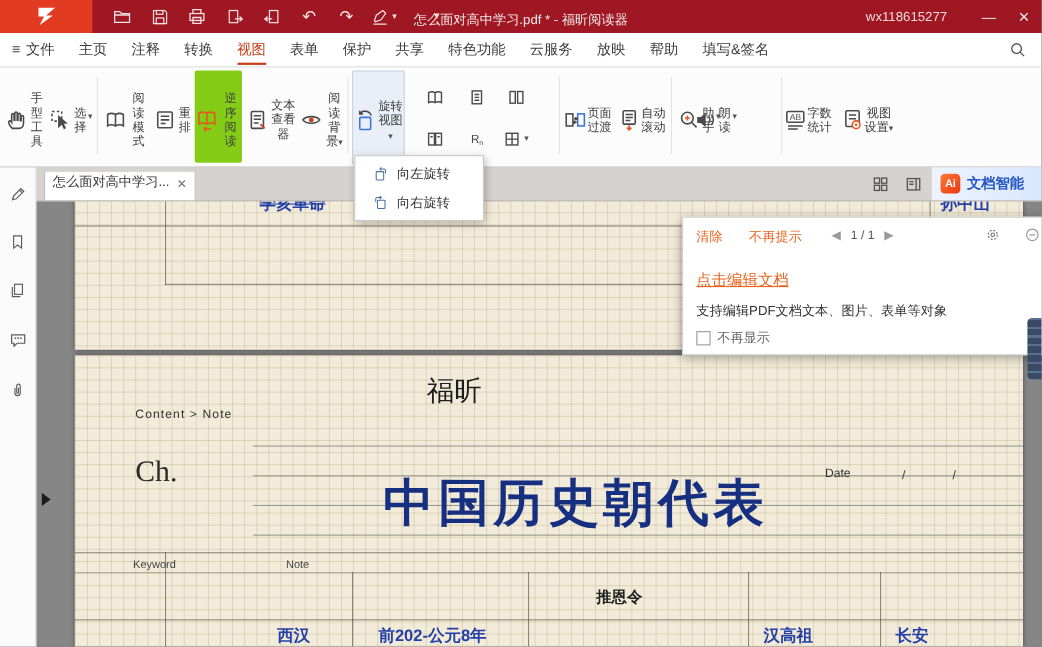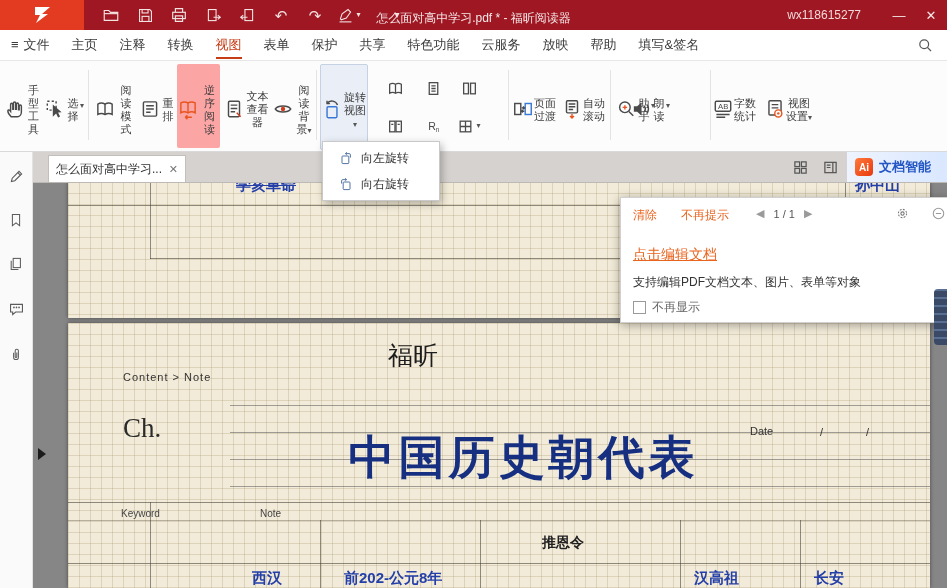--- a/index.html
+++ b/index.html
@@ -24,36 +24,36 @@
   .mitem.active{color:#c63c16;}
   .mitem.active .ul{border-bottom-color:#c63c16;}
   .msearch{margin-left:auto;margin-right:14px;display:flex;align-items:center;}
   
   .ribbon{position:absolute;left:0;top:61px;width:947px;height:90px;background:#fcfcfc;border-bottom:1px solid #d9d9d9;z-index:38;}
   .rsep{position:absolute;top:9px;width:1px;height:70px;background:#e3e3e3;}
   .rtool{position:absolute;top:3px;height:84px;display:flex;flex-direction:row;align-items:center;border-radius:2px;cursor:default;}
   .rico{height:32px;display:flex;align-items:center;justify-content:center;margin-top:5px;}
   .rico svg{stroke:#4a4a4a;fill:none;stroke-width:1.3;}
   .rlbl{font-size:11px;line-height:13px;text-align:center;white-space:pre-line;color:#3c3c3c;margin-top:7px;}
-  .rtool.hl{background:#fca5a5;}
+  .rtool.hl{background:#84cc16;}
   .rtool.pressed{background:#e9eef7;border:1px solid #c6d2e4;}
   .cdn{display:inline-block;font-size:8px;color:#555;line-height:8px;}
   .lay-btn{position:absolute;width:30px;height:30px;display:flex;align-items:center;justify-content:center;}
   .lay-btn svg{stroke:#4a4a4a;fill:none;stroke-width:1.2;}
   
   .rotmenu{position:absolute;left:322px;top:141px;width:116px;background:#fff;border:1px solid #c9c9c9;box-shadow:2px 3px 8px rgba(0,0,0,.28);z-index:60;padding:3px 0;}
   .rotitem{height:26px;display:flex;align-items:center;gap:7px;padding:0 15px;font-size:12px;color:#333;cursor:default;}
   .rotitem svg{stroke:#4a6f9e;fill:none;stroke-width:1.2;}
   
   .sidebar{position:absolute;left:0;top:152px;width:32px;bottom:0;background:#fafafa;border-right:1px solid #e2e2e2;z-index:10;}
   .sico{position:absolute;left:6px;width:20px;height:20px;display:flex;align-items:center;justify-content:center;}
   .sico svg{stroke:#5c5c5c;fill:none;stroke-width:1.3;}
   
   .tabbar{position:absolute;left:32px;top:152px;right:0;height:30px;background:#d6d2cf;border-bottom:1px solid #bdb9b6;z-index:9;}
-  .doctab{position:absolute;left:16px;top:3px;height:27px;width:138px;background:#ffffff;border:1px solid #c2beba;border-bottom:none;display:flex;align-items:center;padding:0 7px;box-sizing:border-box;}
+  .doctab{position:absolute;left:8px;top:3px;height:27px;width:138px;background:#ffffff;border:1px solid #c2beba;border-bottom:none;display:flex;align-items:flex-end;padding:8px 7px;box-sizing:border-box;}
   .doctab .ttl{font-size:12px;color:#333;white-space:nowrap;overflow:hidden;flex:1;}
   .doctab .x{font-size:11px;color:#777;margin-left:4px;}
   .tb-ico{position:absolute;top:7px;width:17px;height:17px;display:flex;align-items:center;justify-content:center;}
   .tb-ico svg{stroke:#555;fill:none;stroke-width:1.3;}
   .ai-area{position:absolute;right:0;top:0;height:30px;width:100px;background:linear-gradient(90deg,#eef4ff,#d9e7ff);display:flex;align-items:center;gap:6px;padding-left:8px;box-sizing:border-box;}
   .ai-badge{width:18px;height:18px;border-radius:4px;background:linear-gradient(135deg,#ff7a3c,#e8380d);color:#fff;font-size:10px;font-weight:bold;display:flex;align-items:center;justify-content:center;}
   .ai-label{font-size:13px;font-weight:bold;color:#2456c4;white-space:nowrap;}
   
   .docarea{position:absolute;left:32px;top:182px;right:0;bottom:0;background:#868686;}
   .page{position:absolute;left:36px;width:862px;background-color:#f2ebd9;

